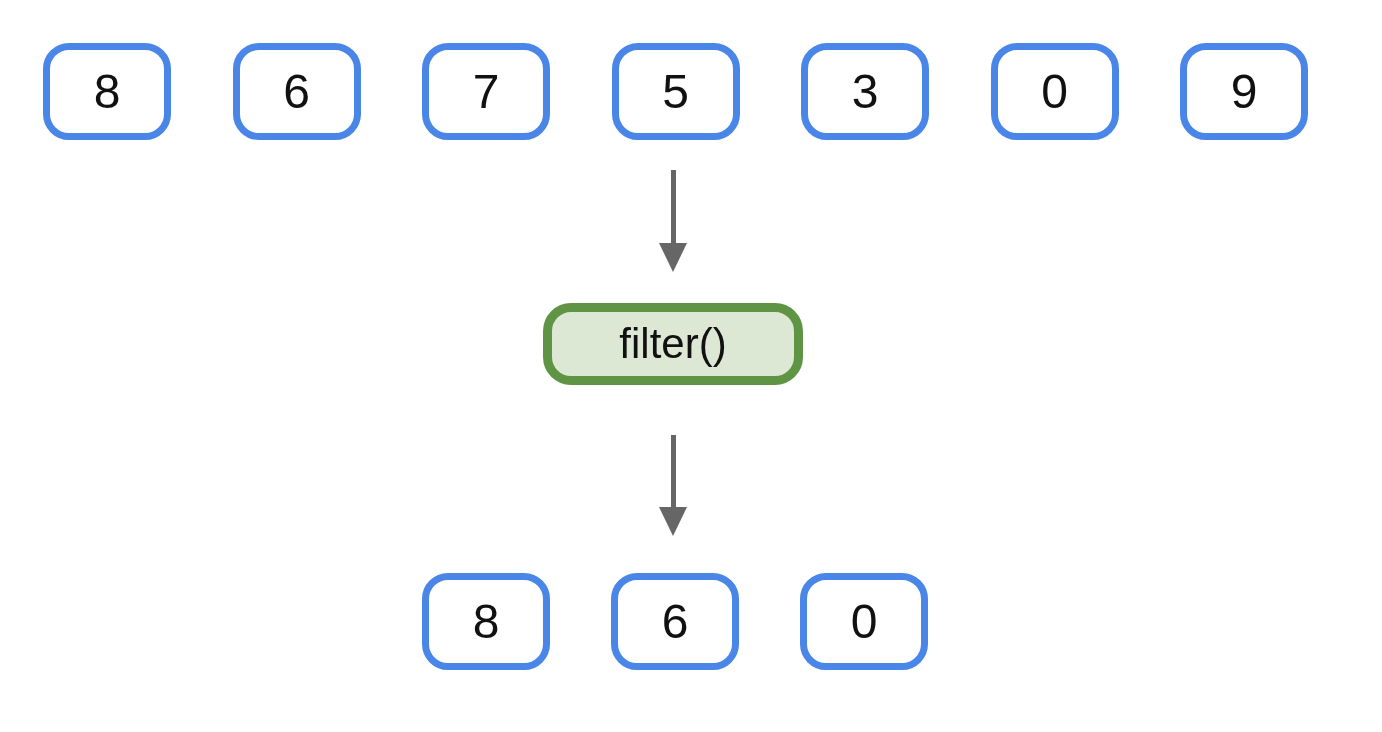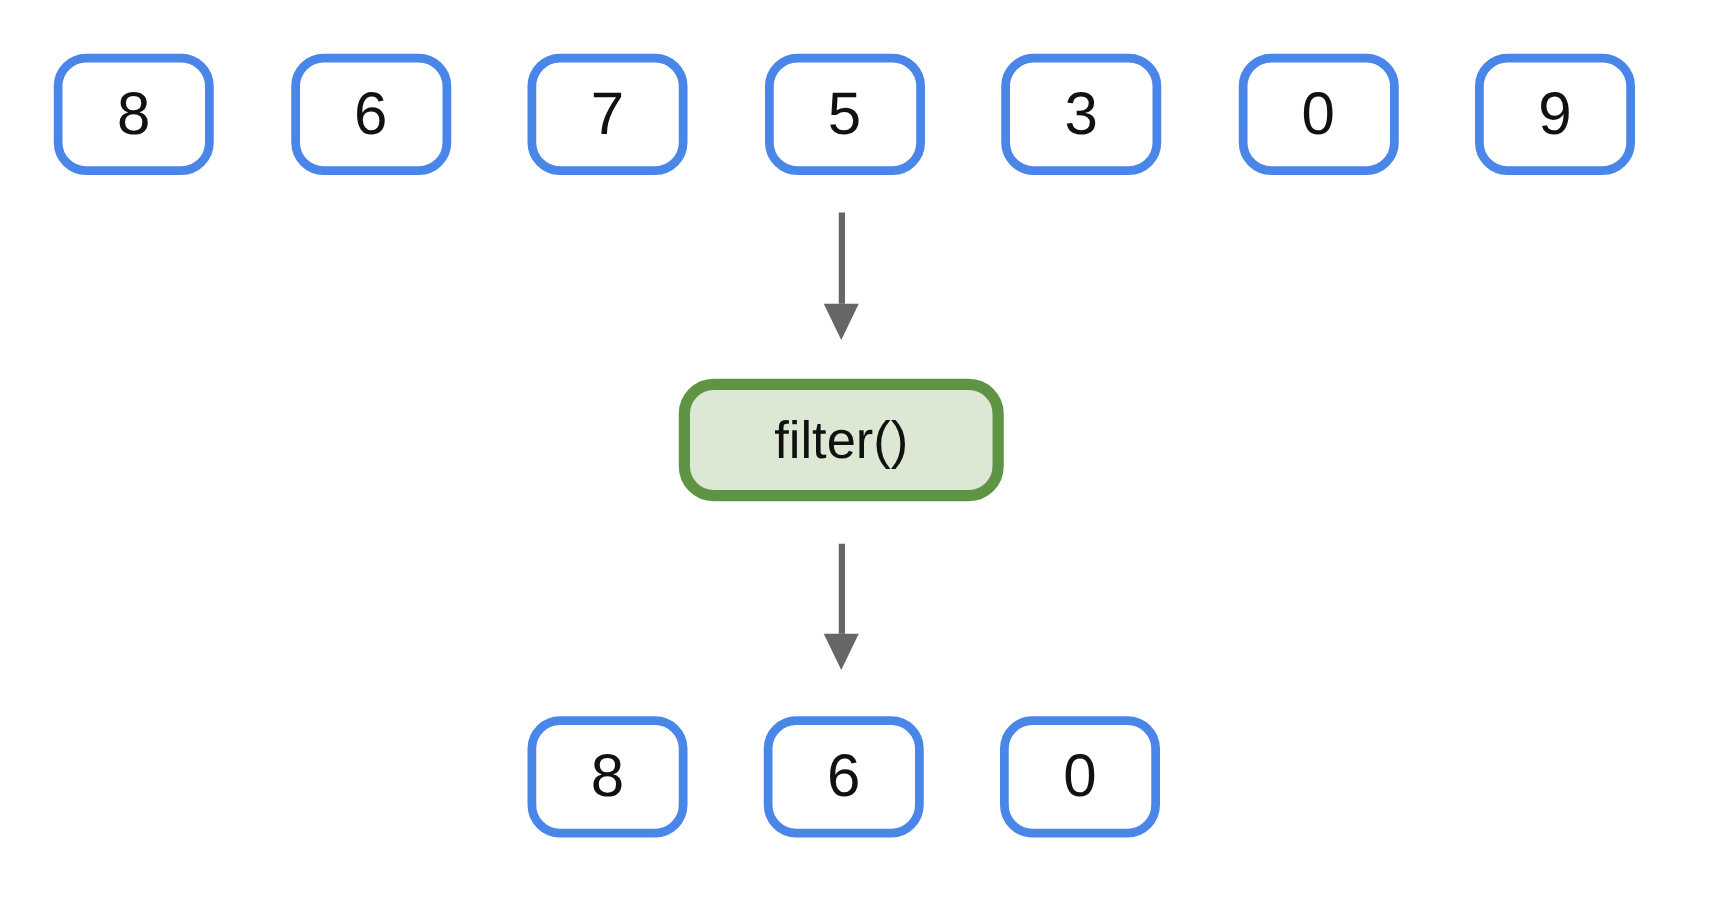--- a/index.html
+++ b/index.html
@@ -50,21 +50,21 @@
     line-height: 1;
   }
 
   
   .filter-box {
     position: absolute;
     box-sizing: border-box;
     left: 543px;
     top: 303px;
     width: 260px;
-    height: 98px;
+    height: 82px;
     background: #dce8d4;
     border: 9px solid #5e9444;
     border-radius: 28px;
     display: flex;
     align-items: center;
     justify-content: center;
   }
   .filter-box span {
     font-size: 42px;
     font-weight: 500;

